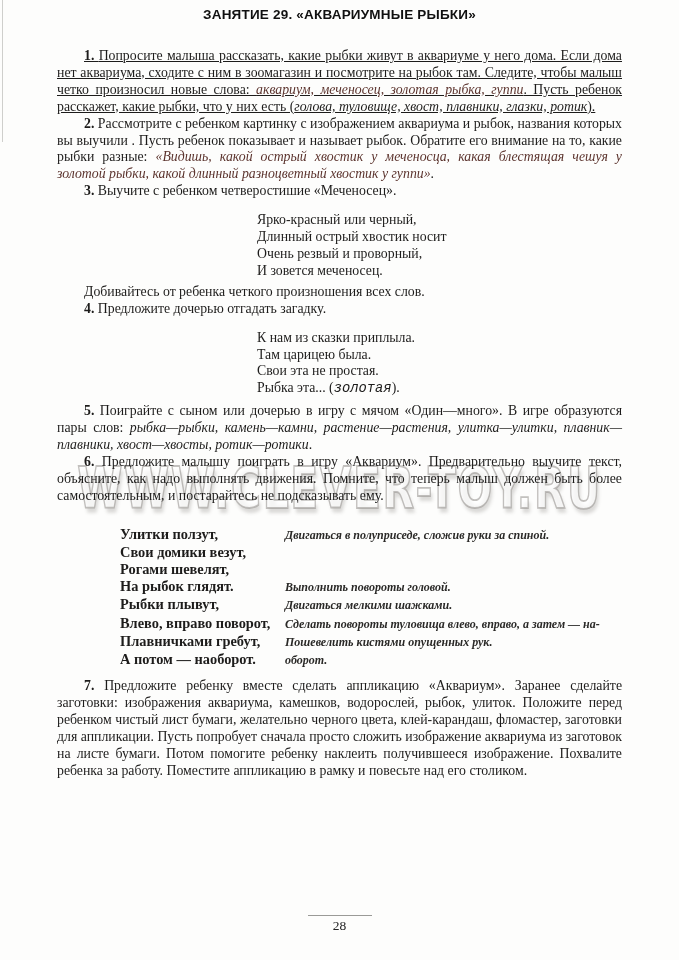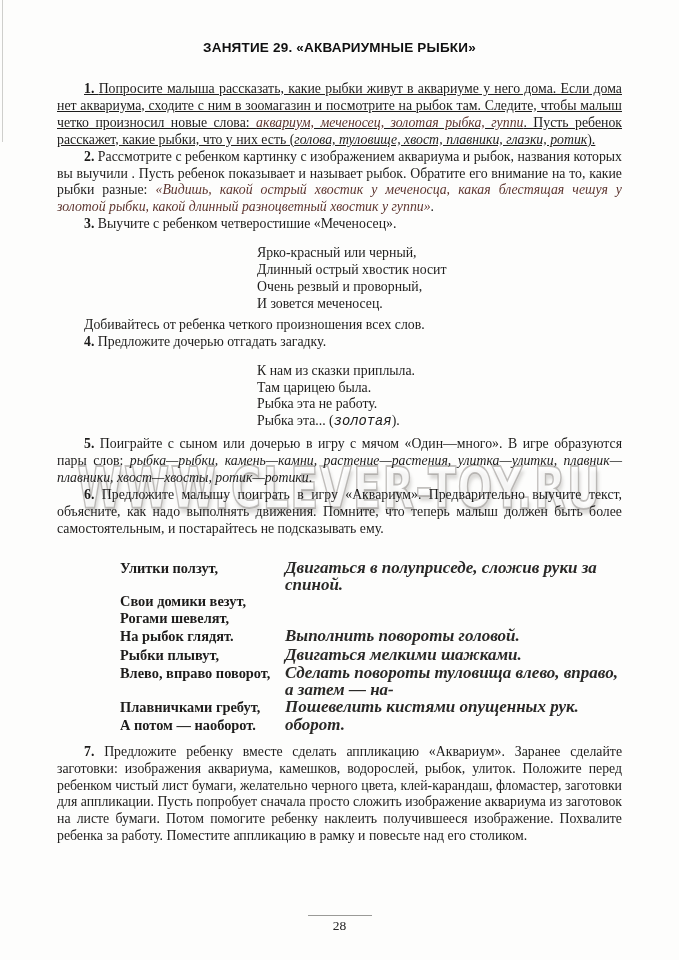--- a/index.html
+++ b/index.html
@@ -17,21 +17,21 @@
     left:57px;right:57px;top:0;
     z-index:2;
   }
   .page-title{
     text-align:center;
     font-family:"Liberation Sans", sans-serif;
     font-weight:bold;
     font-size:13.5px;
     letter-spacing:.2px;
     color:#101010;
-    margin-top:40px;
+    margin-top:7px;
     margin-bottom:0;
   }
   .body-par{
     margin:0;
     font-size:13.8px;
     line-height:16.9px;
     text-align:justify;
     text-indent:27px;
   }
   .first-par{margin-top:26px;text-decoration:underline;}
@@ -52,22 +52,23 @@
     line-height:17.2px;
     font-weight:bold;
   }
   .game-line{
     flex:none;
     width:165px;
     font-size:14.4px;
   }
   .game-action{
     font-style:italic;
-    font-size:17px;
+    font-size:12px;
     color:#2a2927;
+    text-align:center;
   }
   .p7{margin-top:9px;}
   .accent{color:var(--accent,#5c342e);}
   .watermark{
     position:absolute;
     top:456px;left:50%;
     transform:translateX(-50%) scaleY(1.38);
     transform-origin:center top;
     font-family:"DejaVu Sans", sans-serif;
     font-weight:bold;
@@ -130,21 +131,21 @@
       <div>И зовется меченосец.</div>
     </div>
 
     <p class="body-par no-justify"><span>Добивайтесь от ребенка четкого произношения всех слов.</span></p>
 
     <p class="body-par no-justify"><span style="font-weight: bold;">4. </span><span>Предложите дочерью отгадать загадку.</span></p>
 
     <div class="verse">
       <div><span>К нам из сказки приплыла.</span></div>
       <div><span>Там царицею была.</span></div>
-      <div><span>Рыбка эта не работу.</span></div>
+      <div><span>Свои эта не простая.</span></div>
       <div><span>Рыбка эта... (</span><span style="font-style: italic; font-family: Liberation Mono, monospace;">золотая</span><span>).</span></div>
     </div>
 
     <p class="body-par" style="margin-top:5px"><span style="font-weight: bold;">5. </span><span>Поиграйте с сыном или дочерью в игру с мячом «Один—много». В игре образуются пары слов: </span><span style="font-style: italic;">рыбка—рыбки, камень—камни, растение—растения, улитка—улитки, плавник—плавники, хвост—хвосты, ротик—ротики</span><span>.</span></p>
 
     <p class="body-par"><span style="font-weight: bold;">6. </span><span>Предложите малышу поиграть в игру «Аквариум». Предварительно выучите текст, объясните, как надо выполнять движения. Помните, что теперь малыш должен быть более самостоятельным, и постарайтесь не подсказывать ему.</span></p>
 
     <div class="game">
       <div class="game-row">
         <span class="game-line">Улитки ползут,</span>

